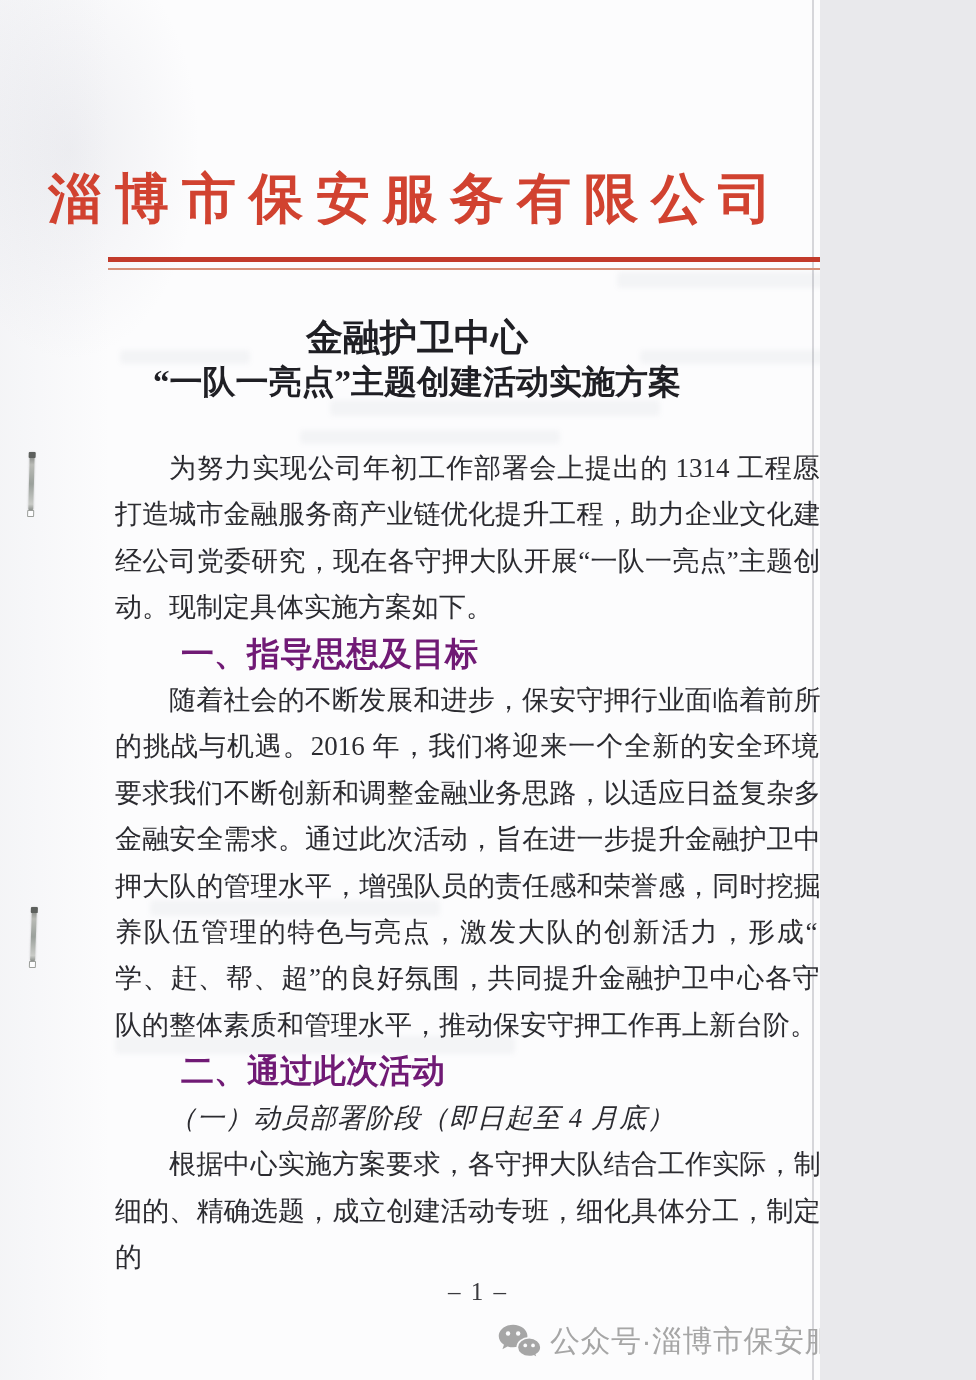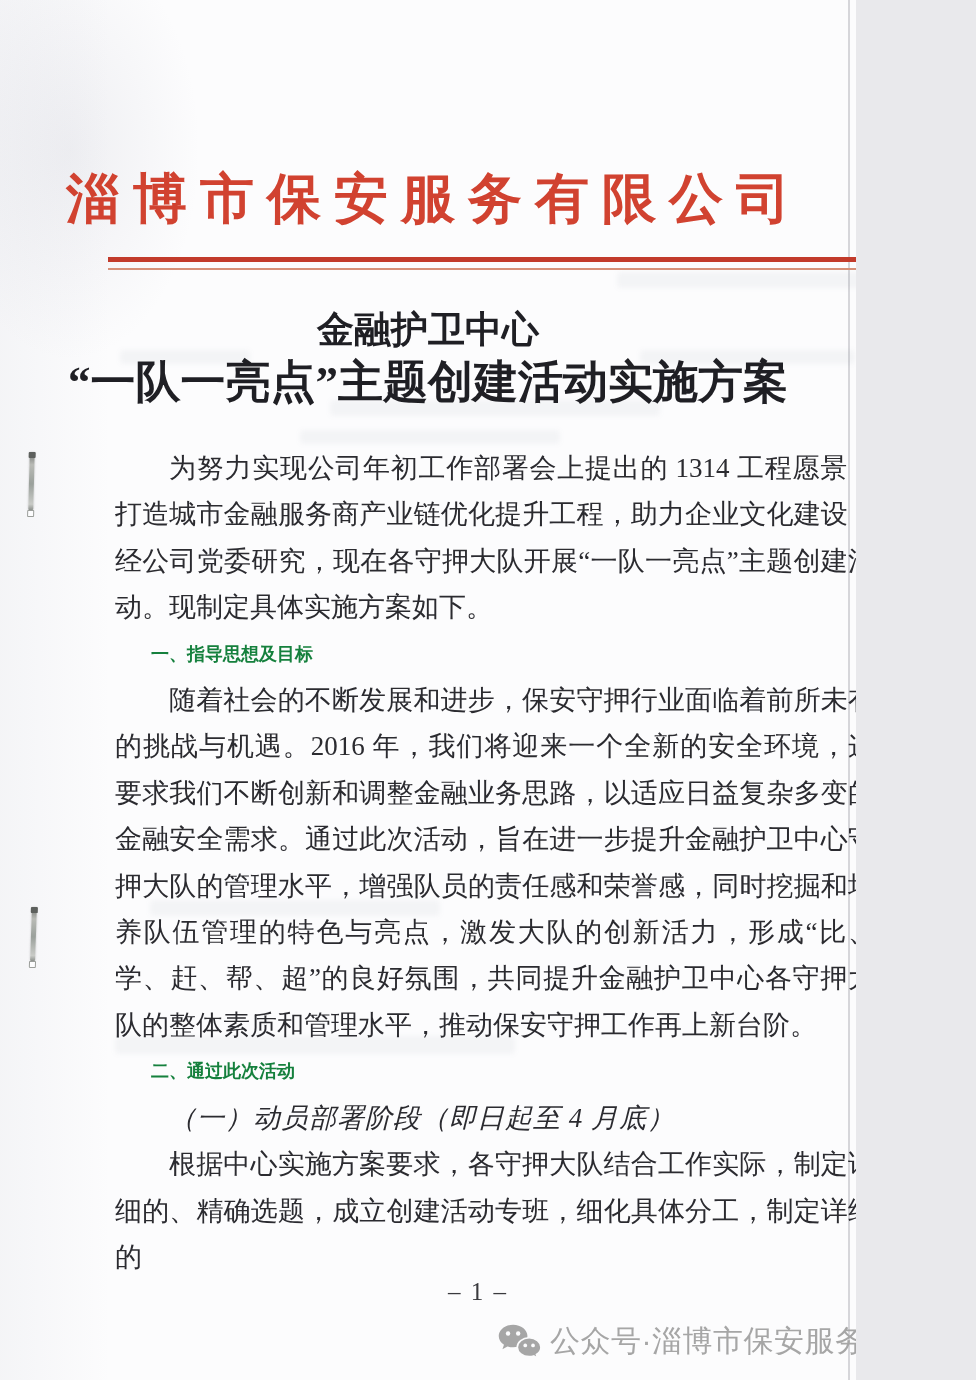--- a/index.html
+++ b/index.html
@@ -2,21 +2,20 @@
 <html><head>
 <meta charset="utf-8">
 <style>
   html,body{margin:0;padding:0;background:#e9e9ec;}
   .page{
     position:relative;
     width:820px;height:1380px;
     background:#fcfcfd;
     overflow:hidden;
     font-family:"Liberation Serif","DejaVu Serif",serif;
-    padding-left:36px;
   }
   
   .shade-left{
     position:absolute;left:0;top:0;width:110px;height:100%;
     background:linear-gradient(90deg,rgba(175,178,192,0.10),rgba(175,178,192,0));
     pointer-events:none;
   }
   .shade-corner{
     position:absolute;left:-60px;top:-60px;width:260px;height:420px;
     background:radial-gradient(closest-side,rgba(168,170,186,0.16),rgba(168,170,186,0));
@@ -38,36 +37,36 @@
   .rule-thick{
     position:absolute;left:108px;top:257px;width:754px;height:5px;
     background:#c23b2b;
   }
   .rule-thin{
     position:absolute;left:108px;top:268px;width:754px;height:2px;
     background:#d69078;
   }
   
   .doc-title{
-    position:absolute;left:0;width:100%;text-align:center;
-    font-weight:700;color:#1f1f24;white-space:nowrap;
+    position:absolute;left:7px;width:100%;text-align:center;
+    font-weight:700;color:#1f1f24;white-space:nowrap;margin-top:8px;
   }
   .doc-title.line1{top:305px;font-size:37px;}
-  .doc-title.line2{top:352px;font-size:45px;}
+  .doc-title.line2{top:352px;font-size:33px;}
   
   .body-text{
     position:absolute;left:115px;top:445px;width:760px;
     font-size:27px;line-height:46.4px;
     text-align:justify;
     color:#2b2b30;
   }
   .body-text p{margin:0;text-indent:2em;}
   .body-text p.heading{
     font-family:Liberation Sans, sans-serif;
-    font-weight:700;font-size:18px;color:#15803d;
+    font-weight:700;font-size:33px;color:#701a75;
   }
   .body-text p.subheading{
     font-style:italic;
     letter-spacing:1px;
   }
   
   .page-number{
     position:absolute;top:1278px;left:0;width:956px;
     text-align:center;
     font-size:25px;letter-spacing:2px;color:#3a3a3e;

